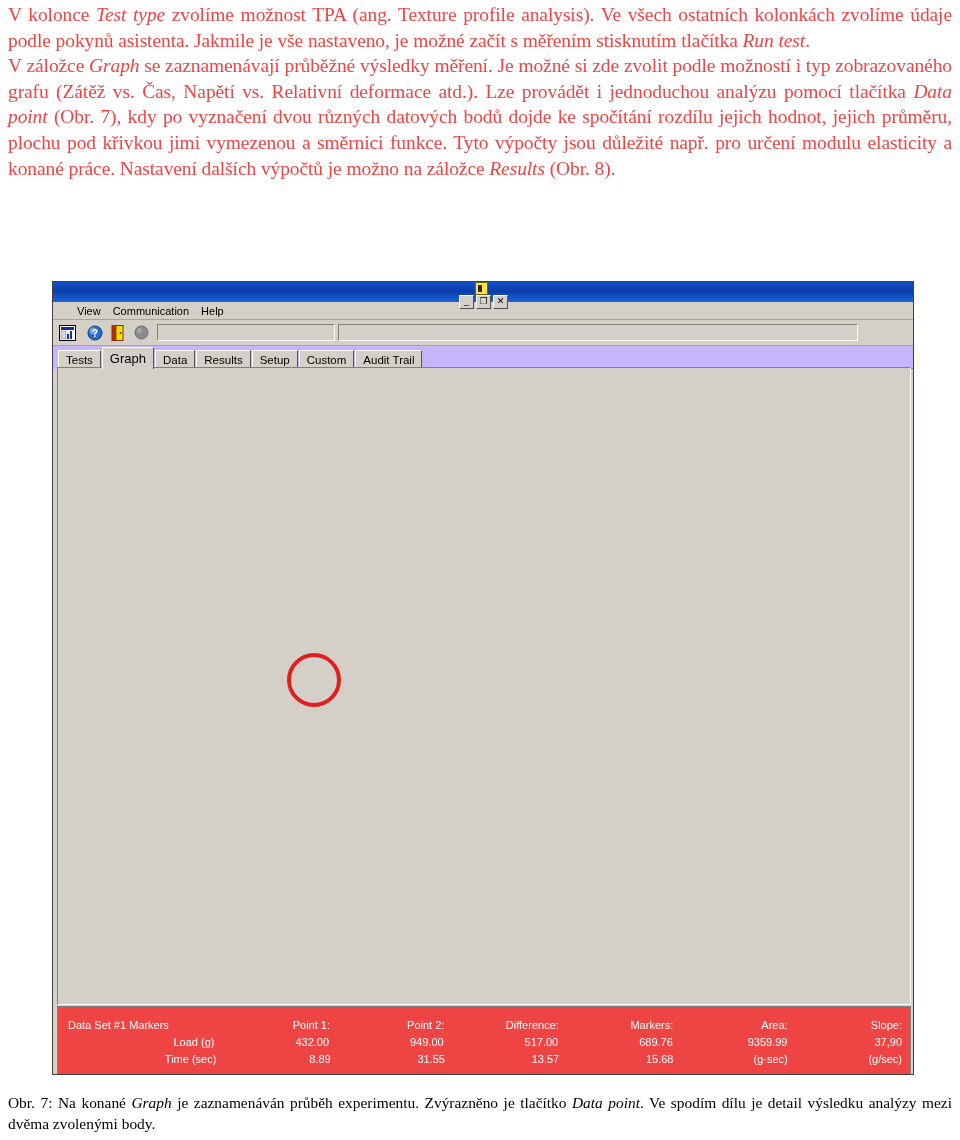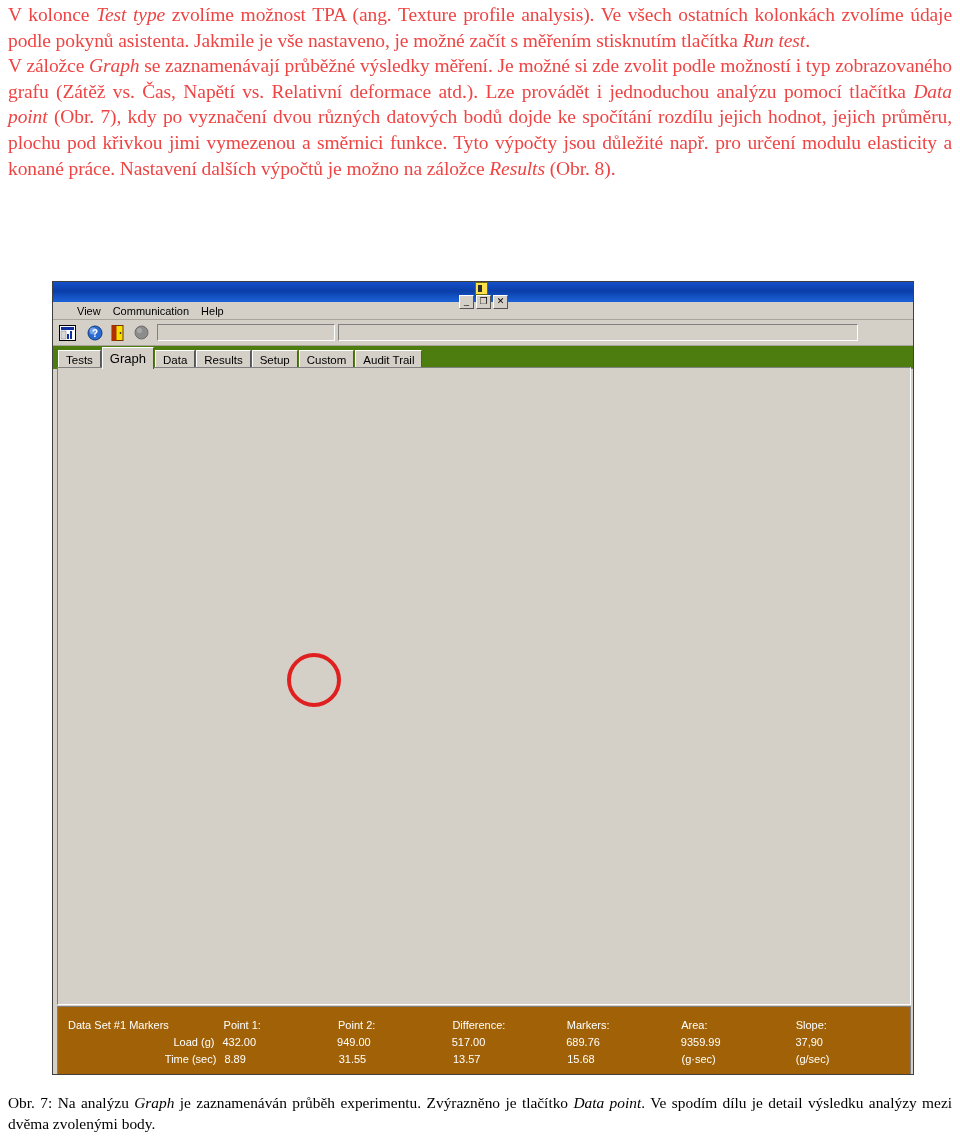--- a/index.html
+++ b/index.html
@@ -86,21 +86,21 @@
   .tb-field{
     height:17px;background:#d4d0c8;
     border:1px solid #808080;border-right-color:#fff;border-bottom-color:#fff;
     box-sizing:border-box;margin-left:3px;
   }
   .tb-field.f1{width:178px;}
   .tb-field.f2{width:520px;}
 
   
   .tabrow{
-    height:23px;background:#4d7c0f;display:flex;align-items:flex-end;
+    height:23px;background:#c4b5fd;display:flex;align-items:flex-end;
     padding-left:5px;box-sizing:border-box;position:relative;
   }
   .tab{
     height:19px;padding:0 7px;margin-right:1px;
     background:#d4d0c8;border:1px solid #fff;border-right-color:#555;border-bottom:none;
     font-size:11.5px;color:#000;line-height:19px;box-sizing:border-box;white-space:nowrap;
   }
   .tab.active{
     height:22px;line-height:21px;font-size:13px;background:#d4d0c8;
     border-top-color:#fff;border-left-color:#fff;border-right-color:#555;
@@ -176,28 +176,28 @@
   .bigempty{
     position:absolute;left:4px;top:85px;width:854px;height:638px;
     background:#d4d0c8;
     border:1px solid #808080;border-right-color:#fff;border-bottom-color:#fff;
     box-sizing:border-box;
   }
 
   
   .markerbar{
     position:absolute;left:4px;top:724px;width:854px;height:72px;
-    background:#a16207;box-sizing:border-box;
+    background:#ef4444;box-sizing:border-box;
     border:1px solid #808080;
     font-family:"Liberation Sans", sans-serif;
     display:flex;flex-direction:column;justify-content:center;
   }
   .mrow{display:flex;height:17px;align-items:center;}
   .mcell{
-    font-size:11px;color:#ffffff;text-align:left;padding-right:8px;
+    font-size:11px;color:#ffffff;text-align:right;padding-right:8px;
     white-space:nowrap;box-sizing:border-box;
     font-family:"Liberation Sans", sans-serif;
   }
   .mc-label{width:190px;text-align:left;padding-left:10px;}
   .mc-v{width:132px;}
 </style>
 </head>
 <body>
 
 <div class="doc-text">
@@ -543,13 +543,13 @@
       <div class="mcell mc-v">13.57</div>
       <div class="mcell mc-v">15.68</div>
       <div class="mcell mc-v">(g·sec)</div>
       <div class="mcell mc-v">(g/sec)</div>
     </div>
   </div>
 
   <div class="redcircle"></div>
 </div>
 
-<div class="caption" id="cap"><b>Obr. 7:</b><span> Na analýzu </span><i>Graph</i><span> je zaznamenáván průběh experimentu. Zvýrazněno je tlačítko </span><i>Data point</i><span>. Ve spodím dílu je detail výsledku analýzy mezi dvěma zvolenými body.</span></div>
+<div class="caption" id="cap"><b>Obr. 7:</b><span> Na konané </span><i>Graph</i><span> je zaznamenáván průběh experimentu. Zvýrazněno je tlačítko </span><i>Data point</i><span>. Ve spodím dílu je detail výsledku analýzy mezi dvěma zvolenými body.</span></div>
 
 </body></html>

